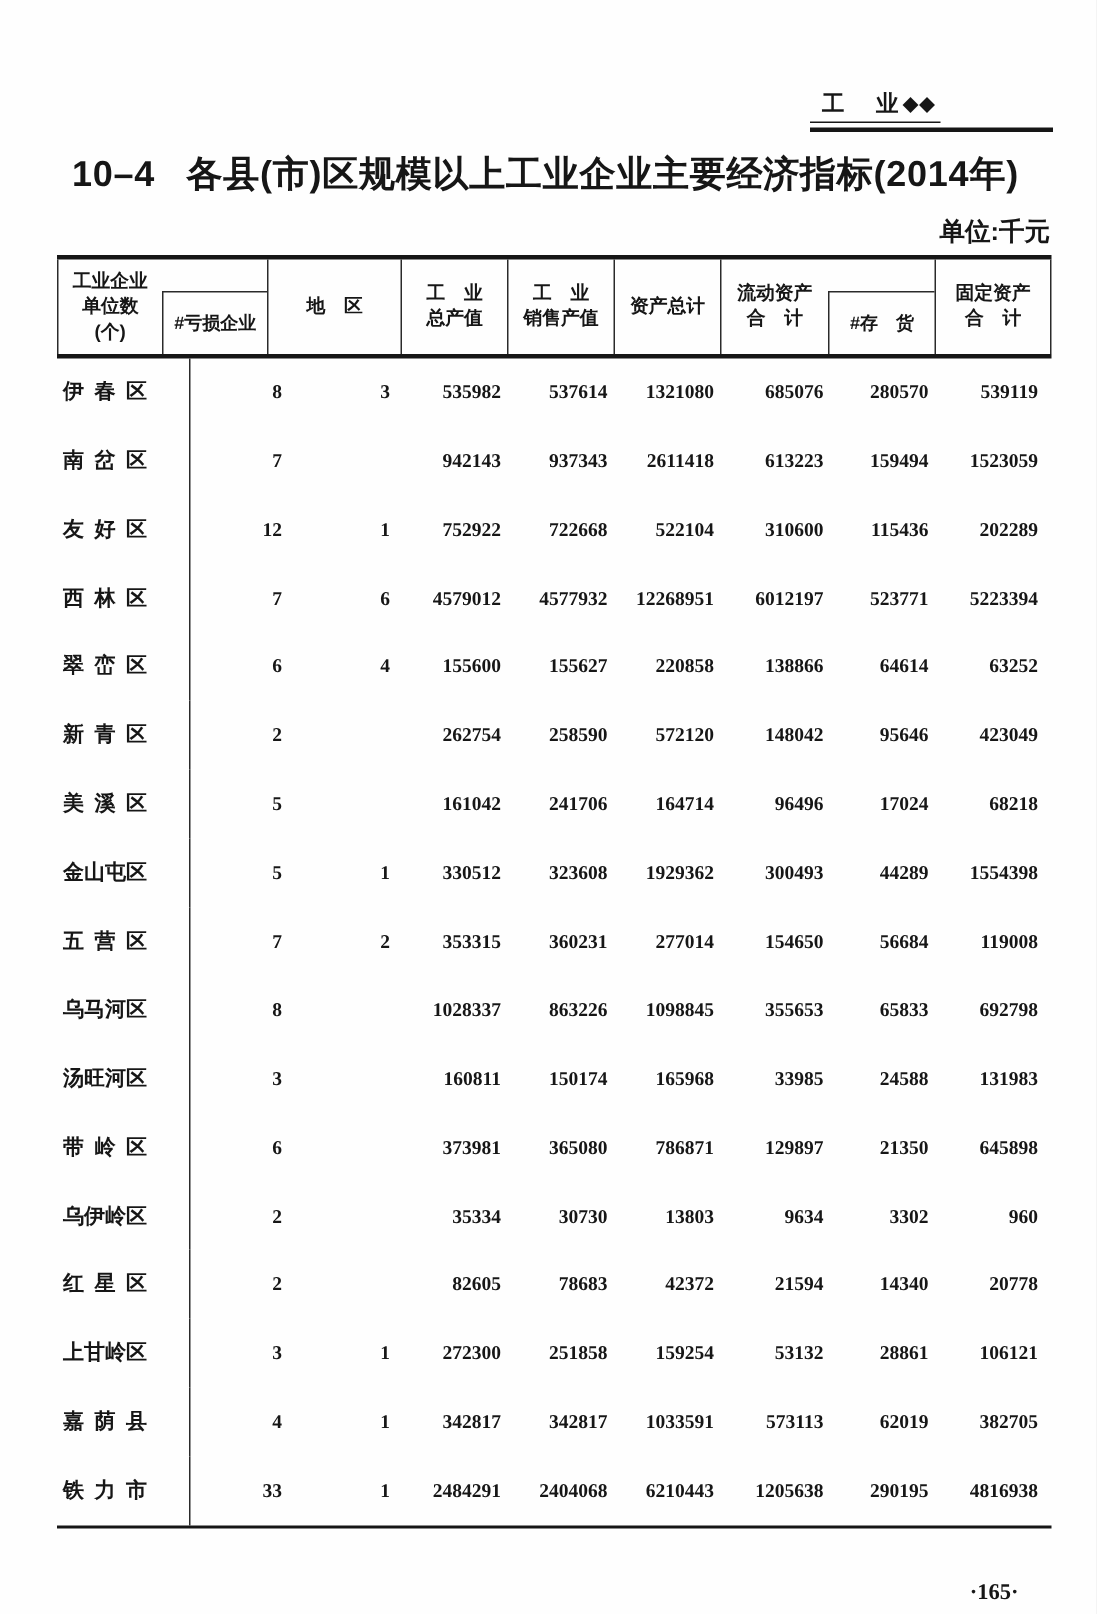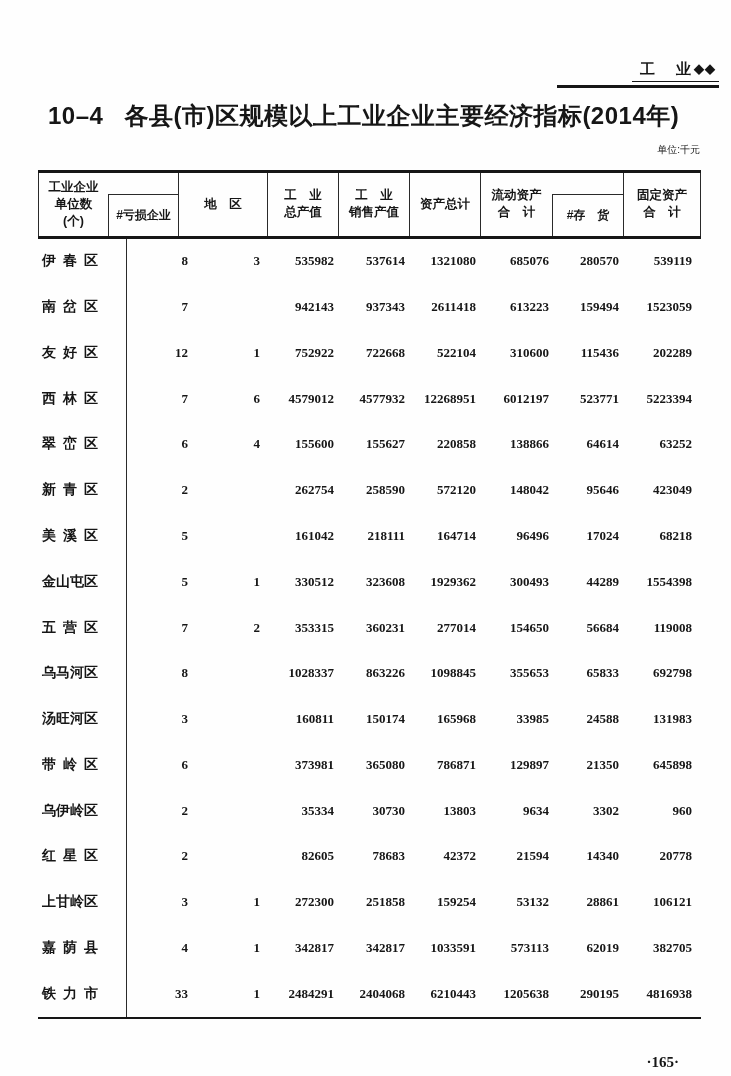--- a/index.html
+++ b/index.html
@@ -7,38 +7,38 @@
   .page{
     position:relative;
     width:731px;height:1076px;
     margin:0 auto;
     background:#fefefe;
     color:#161616;
     font-family:"Liberation Sans",sans-serif;
     overflow:hidden;
   }
   
-  .masthead{position:absolute;top:60px;right:12px;text-align:right;}
+  .masthead{position:absolute;top:60px;right:29px;text-align:left;}
   .mast-text{
     display:inline-block;
     padding:0 3px 2px 8px;
     border-bottom:1.5px solid #161616;
     font-size:15px;font-weight:bold;letter-spacing:3px;
     white-space:nowrap;
   }
   .mast-diamonds{font-size:13px;letter-spacing:1px;vertical-align:1px;}
   .mast-rule{width:162px;height:2.5px;background:#161616;margin-top:3px;margin-left:auto;}
   
   .title{
     position:absolute;left:48px;top:100px;
     font-size:24px;font-weight:bold;letter-spacing:.5px;
     white-space:nowrap;
   }
   .title-no{margin-right:21px;}
-  .unit-note{position:absolute;top:143px;right:31px;font-size:10px;font-weight:normal;}
+  .unit-note{position:absolute;top:143px;right:31px;font-size:17px;font-weight:bold;}
   
   .table{position:absolute;left:38px;top:170px;width:663px;}
   .rule{height:2.5px;background:#161616;}
   .thead{
     display:flex;height:63.5px;
     border-left:1.5px solid #2a2a2a;
     font-weight:bold;font-size:12.5px;line-height:1.35;
   }
   .th{border-right:1.5px solid #2a2a2a;box-sizing:border-box;
       display:flex;flex-direction:column;justify-content:center;align-items:center;
@@ -229,21 +229,21 @@
     <div class="td c-fixed">423049</div>
   </div>
 
   <div class="tr">
     <div class="td c-region">
             <span class="region-label">美溪区</span>
           </div>
     <div class="td c-units">5</div>
     <div class="td c-loss"></div>
     <div class="td c-gross">161042</div>
-    <div class="td c-sales">218111</div>
+    <div class="td c-sales">241706</div>
     <div class="td c-assets">164714</div>
     <div class="td c-current">96496</div>
     <div class="td c-inv">17024</div>
     <div class="td c-fixed">68218</div>
   </div>
 
   <div class="tr">
     <div class="td c-region">
             <span class="region-label">金山屯区</span>
           </div>

